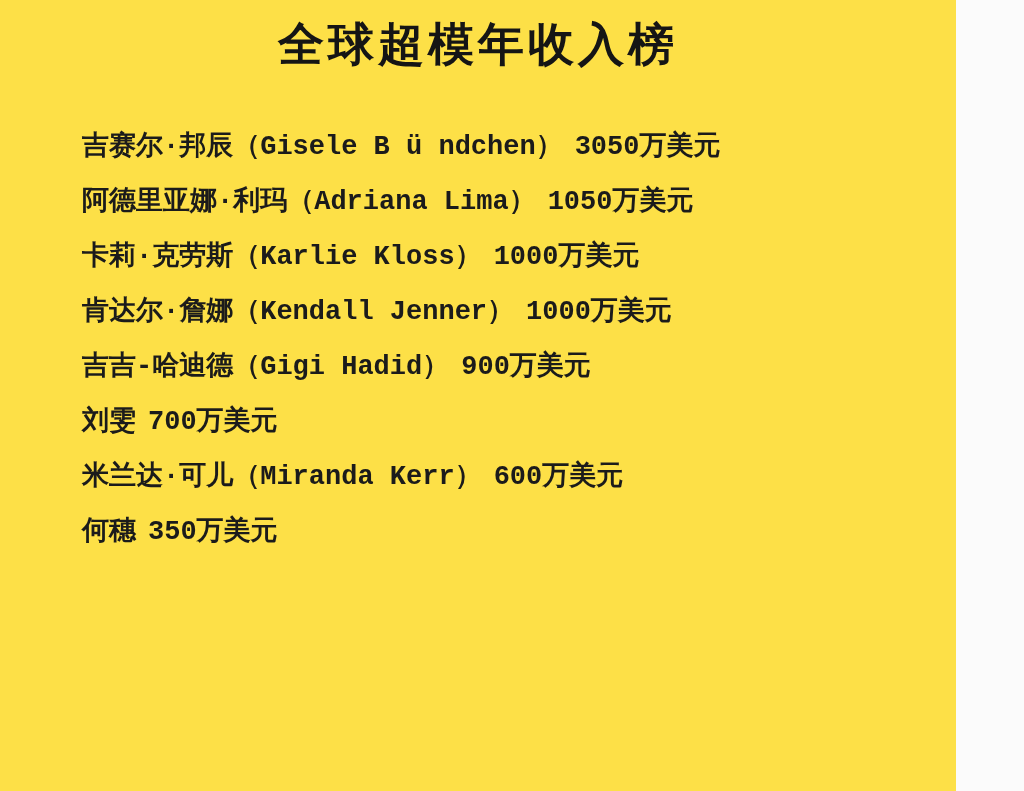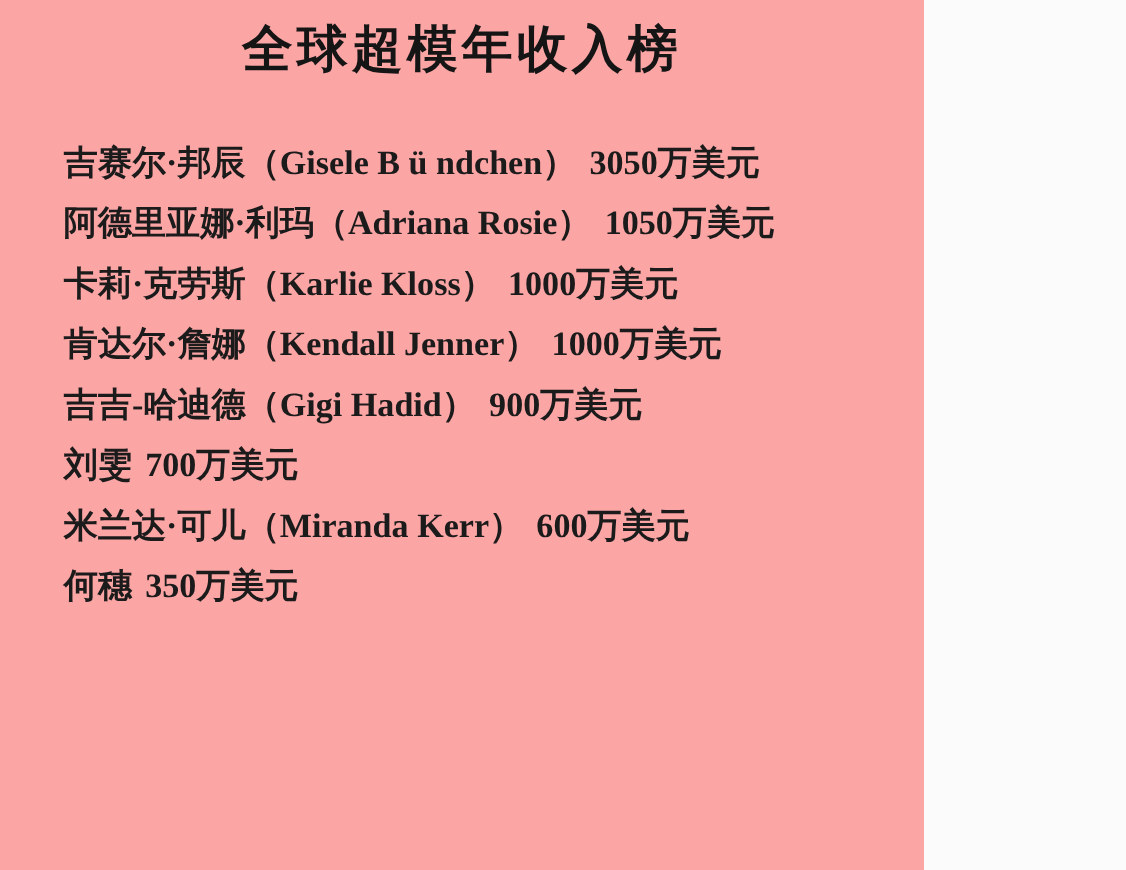--- a/index.html
+++ b/index.html
@@ -2,42 +2,42 @@
 <html><head>
 <meta charset="utf-8">
 <style>
   html, body {
     margin: 0;
     padding: 0;
     background: #fbfbfb;
   }
   .page {
     position: relative;
-    width: 840px;
+    width: 956px;
     height: 791px;
-    background: #fca5a5;
+    background: #fde047;
     overflow: hidden;
     color: #1b1b1b;
   }
   .title {
     margin: 0;
     padding-top: 12px;
     text-align: center;
     font-family: "DejaVu Sans", "Liberation Sans", sans-serif;
     font-weight: 900;
     font-size: 46px;
     line-height: 64px;
     letter-spacing: 4px;
     color: #151515;
   }
   .list {
-    margin: 44px 0 0 58px;
-    font-family: Liberation Serif, serif;
+    margin: 44px 0 0 82px;
+    font-family: Liberation Mono, monospace;
     font-weight: bold;
-    font-size: 31px;
+    font-size: 27px;
     color: #1b1b1b;
   }
   .row {
     height: 55px;
     line-height: 55px;
     white-space: nowrap;
   }
   .row .amount {
     margin-left: 12px;
   }
@@ -46,21 +46,21 @@
 <body>
 
 <div class="page">
 
   <h1 class="title">全球超模年收入榜</h1>
 
   <div class="list">
 
     <div class="row"><span>吉赛尔·邦辰</span><span>（Gisele B ü ndchen）</span><span class="amount">3050万美元</span></div>
 
-    <div class="row"><span>阿德里亚娜·利玛</span><span>（Adriana Rosie）</span><span class="amount">1050万美元</span></div>
+    <div class="row"><span>阿德里亚娜·利玛</span><span>（Adriana Lima）</span><span class="amount">1050万美元</span></div>
 
     <div class="row"><span>卡莉·克劳斯</span><span>（Karlie Kloss）</span><span class="amount">1000万美元</span></div>
 
     <div class="row"><span>肯达尔·詹娜</span><span>（Kendall Jenner）</span><span class="amount">1000万美元</span></div>
 
 
     <div class="row"><span>吉吉-哈迪德</span><span>（Gigi Hadid）</span><span class="amount">900万美元</span></div>
 
 
 

